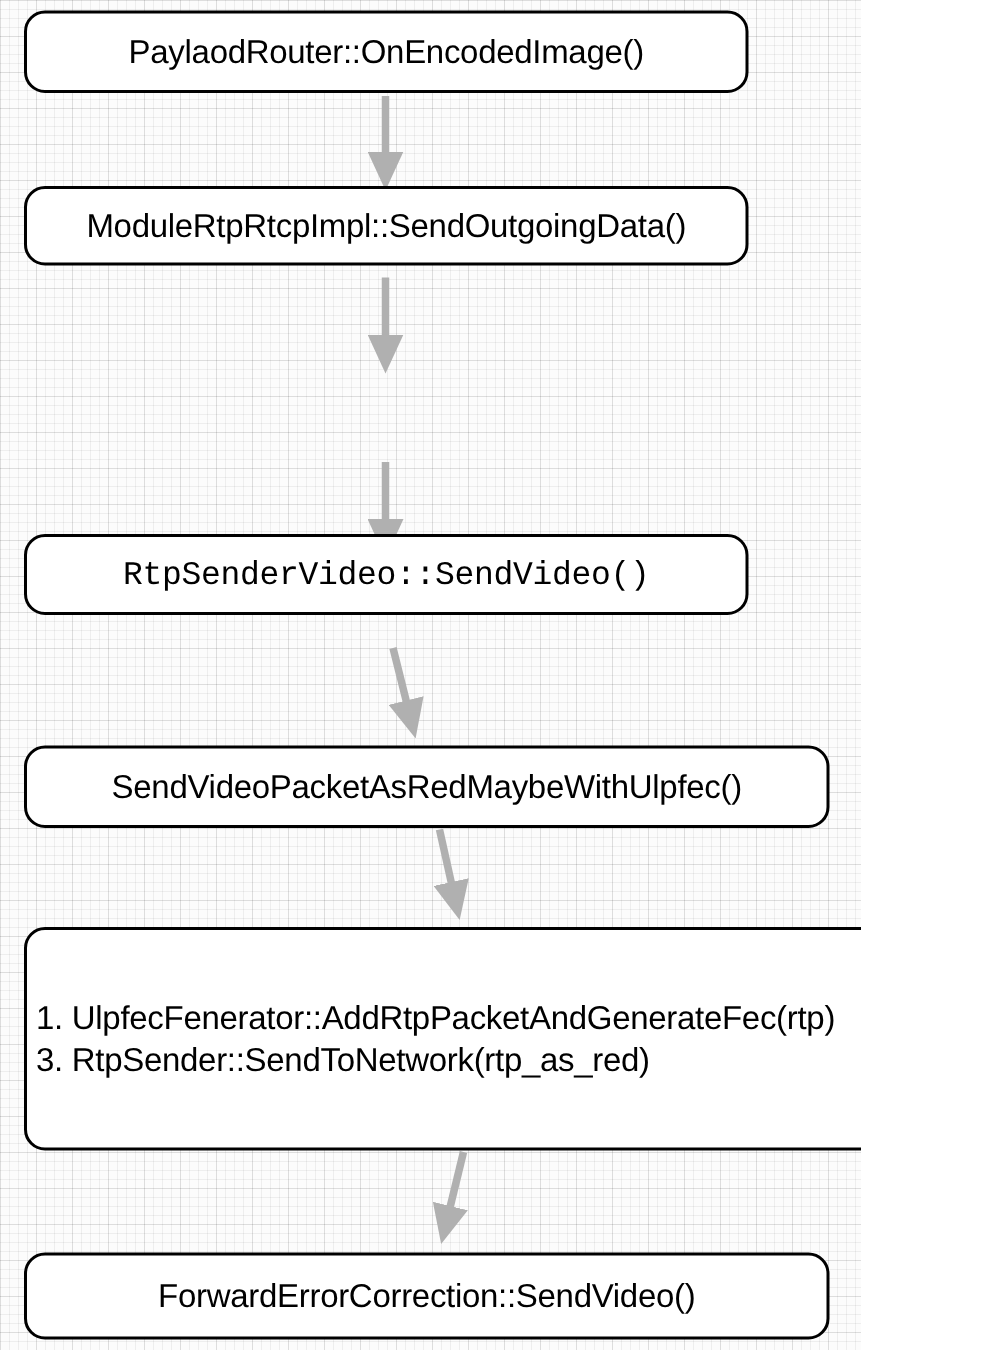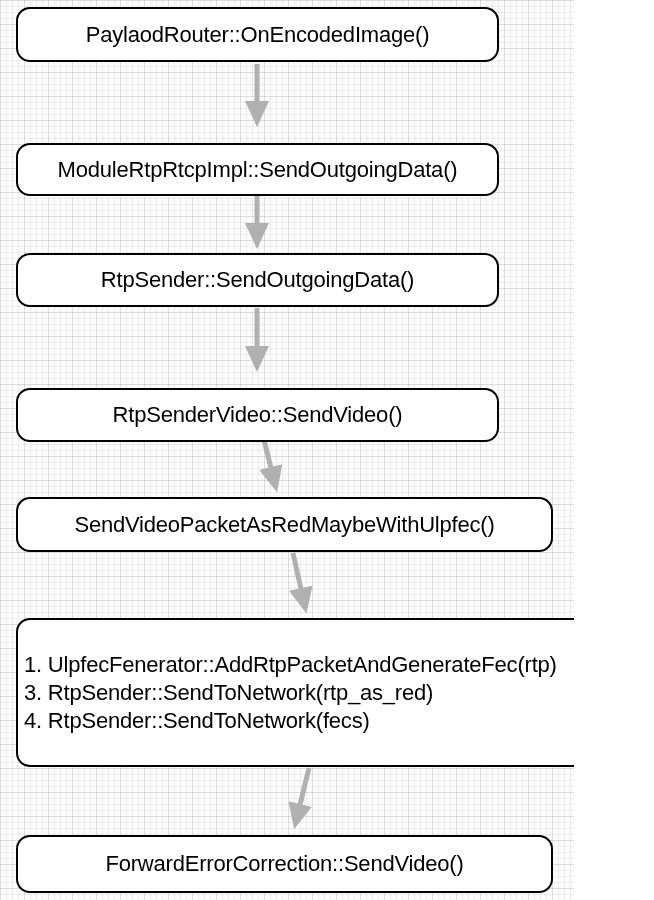--- a/index.html
+++ b/index.html
@@ -45,23 +45,23 @@
   .node.multiline {
     flex-direction: column;
     align-items: flex-start;
     justify-content: center;
     text-align: left;
     padding-left: 6px;
     line-height: 28px;
   }
   
   #node-1 { left: 16px; top: 7px;   width: 483px; height: 55px; }
-  #node-2 { left: 16px; top: 143px; width: 483px; height: 53px; }
+  #node-2 { left: 16px; top: 124px; width: 483px; height: 53px; }
   #node-3 { left: 16px; top: 253px; width: 483px; height: 54px; }
-  #node-4 { left: 16px; top: 388px; width: 483px; height: 54px; }
+  #node-4 { left: 16px; top: 356px; width: 483px; height: 54px; font-family: Liberation Mono, monospace; }
   #node-5 { left: 16px; top: 497px; width: 537px; height: 55px; }
   #node-6 { left: 16px; top: 618px; width: 624px; height: 149px; }
   #node-7 { left: 16px; top: 835px; width: 537px; height: 58px; }
 </style>
 </head>
 <body>
 
 <div class="canvas">
 
   <svg class="edges-layer" width="654" height="900" viewBox="0 0 654 900" xmlns="http://www.w3.org/2000/svg">
@@ -79,35 +79,31 @@
   </svg>
 
   <div id="node-1" class="node">
     <span>PaylaodRouter::OnEncodedImage()</span>
   </div>
 
   <div id="node-2" class="node">
     <span>ModuleRtpRtcpImpl::SendOutgoingData()</span>
   </div>
 
-  <div id="node-3" class="node">
-    <span>RtpSender::SendOutgoingData()</span>
-  </div>
 
   <div id="node-4" class="node">
     <span>RtpSenderVideo::SendVideo()</span>
   </div>
 
   <div id="node-5" class="node">
     <span>SendVideoPacketAsRedMaybeWithUlpfec()</span>
   </div>
 
   <div id="node-6" class="node multiline">
     <div>1. UlpfecFenerator::AddRtpPacketAndGenerateFec(rtp)</div>
     <div>3. RtpSender::SendToNetwork(rtp_as_red)</div>
-    <div>4. RtpSender::SendToNetwork(fecs)</div>
   </div>
 
   <div id="node-7" class="node">
     <span>ForwardErrorCorrection::SendVideo()</span>
   </div>
 
 </div>
 
 </body></html>

